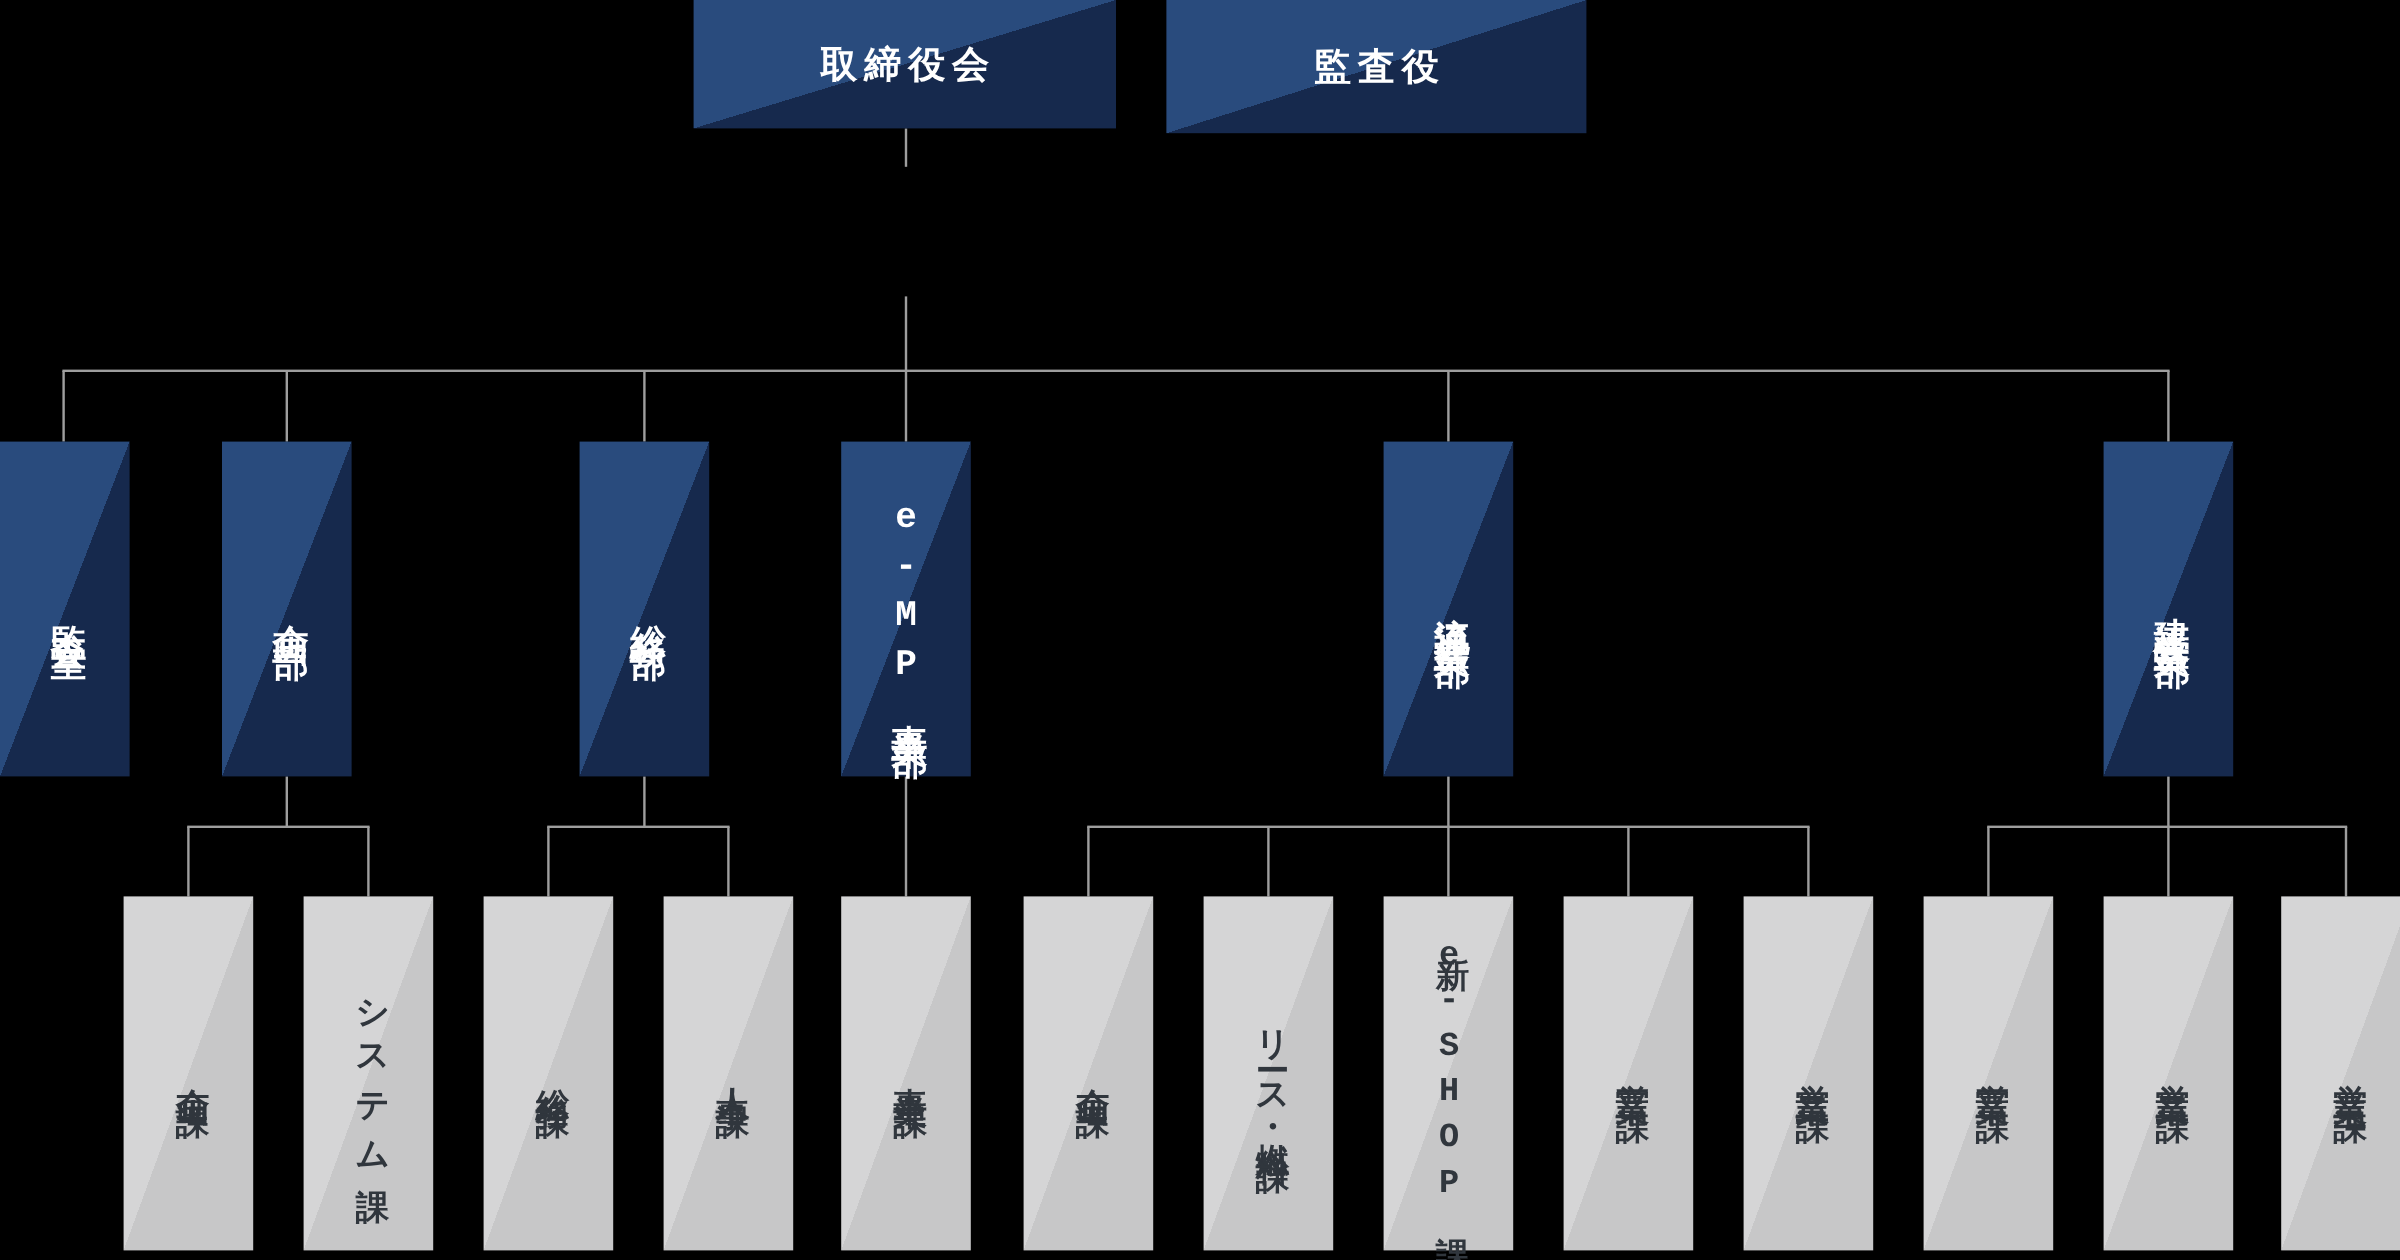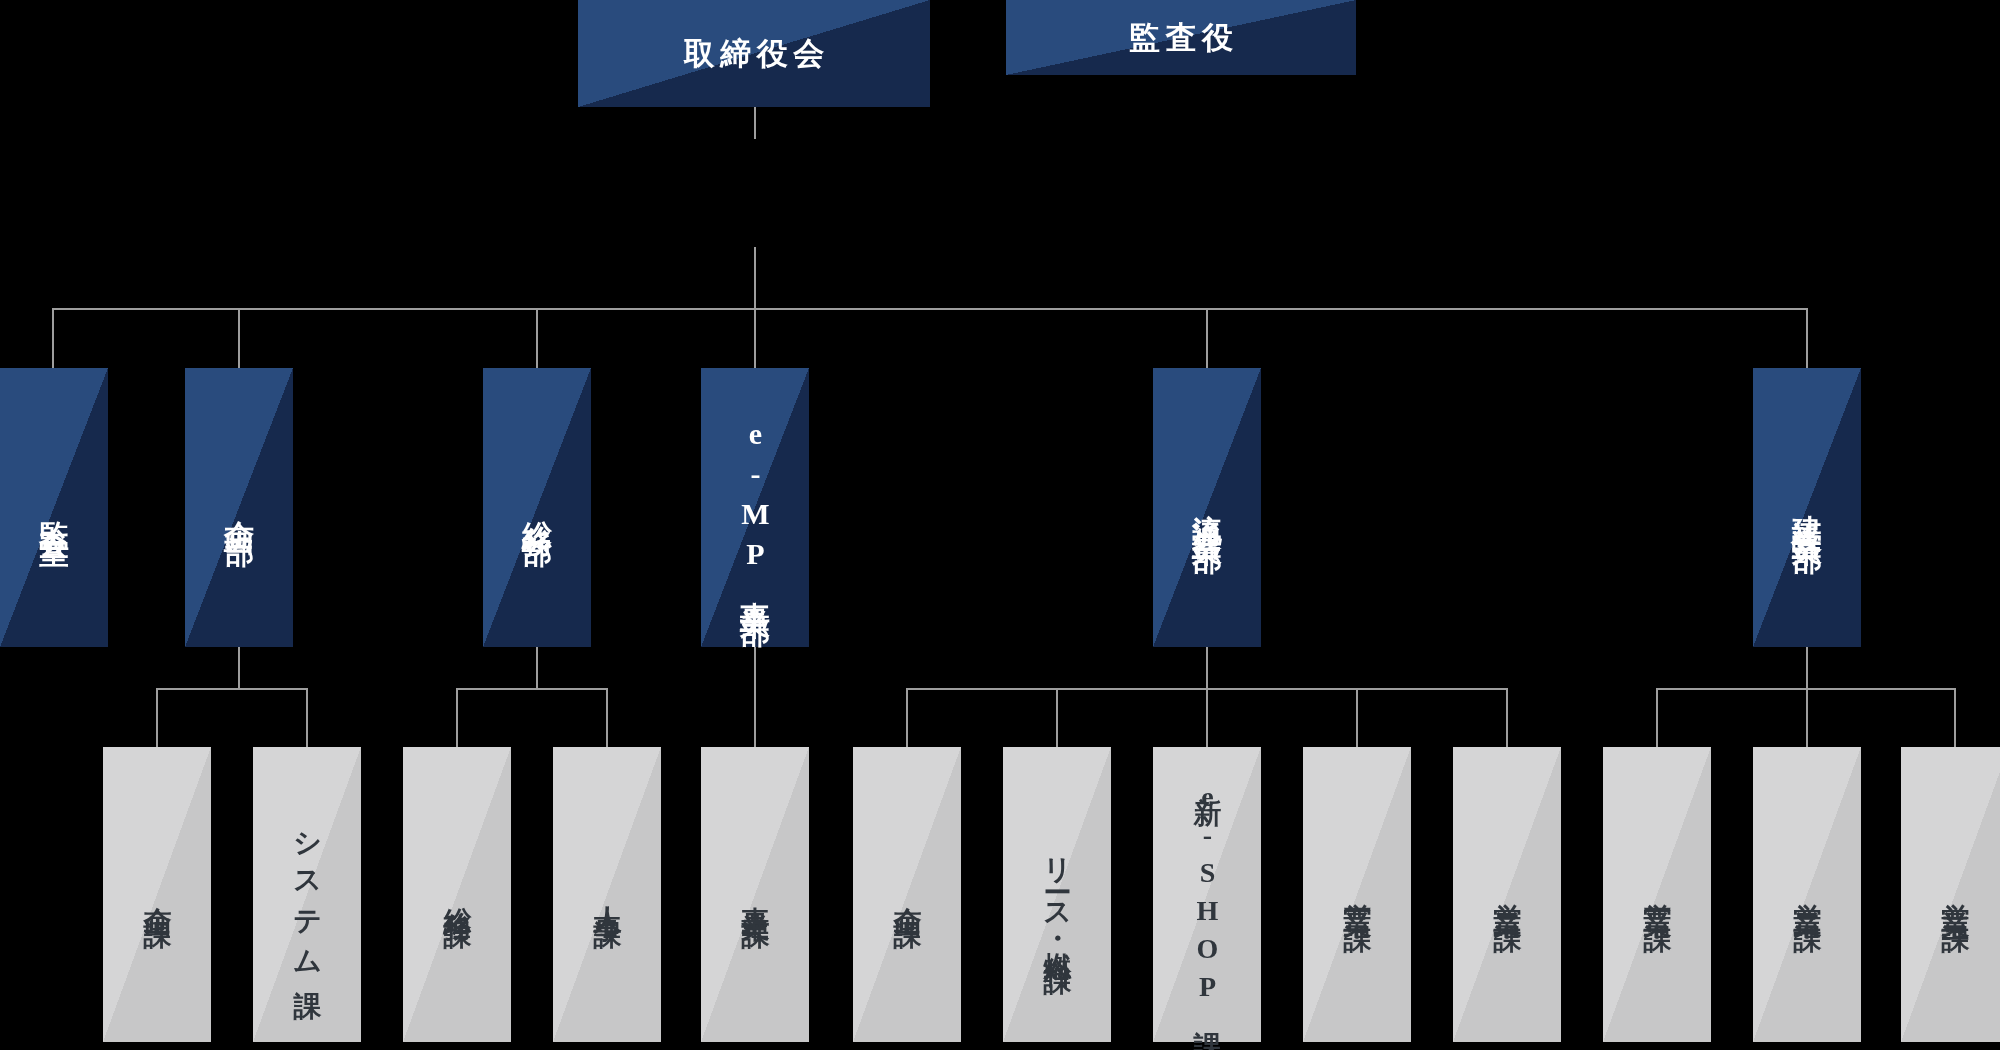--- a/index.html
+++ b/index.html
@@ -6,21 +6,21 @@
     margin: 0;
     padding: 0;
     background: #000;
   }
   .canvas {
     position: relative;
     width: 2000px;
     height: 1050px;
     background: var(--bg, #000);
     overflow: hidden;
-    font-family: Liberation Serif, serif;
+    font-family: Liberation Mono, monospace;
   }
   
   .line {
     position: absolute;
     background: var(--line, #9e9e9e);
   }
   .line.h { height: 2px; }
   .line.v { width: 2px; }
   
   .box {
@@ -95,21 +95,21 @@
 
   <div class="line v" style="left:1806px; top:647px; height:42px;"></div>
   <div class="line h" style="left:1656px; top:688px; width:300px;"></div>
   <div class="line v" style="left:1656px; top:689px; height:58px;"></div>
   <div class="line v" style="left:1806px; top:689px; height:58px;"></div>
   <div class="line v" style="left:1954px; top:689px; height:58px;"></div>
 
   <div class="box" style="left:578px; top:0; width:352px; height:107px;">
     <span class="h-label">取締役会</span>
   </div>
-  <div class="box" style="left:1006px; top:0; width:350px; height:75px;">
+  <div class="box" style="left:972px; top:0; width:350px; height:111px;">
     <span class="h-label">監査役</span>
   </div>
 
   <div class="box" style="left:0; top:368px; width:108px; height:279px;">
     <span class="v-label">監査室</span>
   </div>
   <div class="box" style="left:185px; top:368px; width:108px; height:279px;">
     <span class="v-label">企画部</span>
   </div>
   <div class="box" style="left:483px; top:368px; width:108px; height:279px;">

